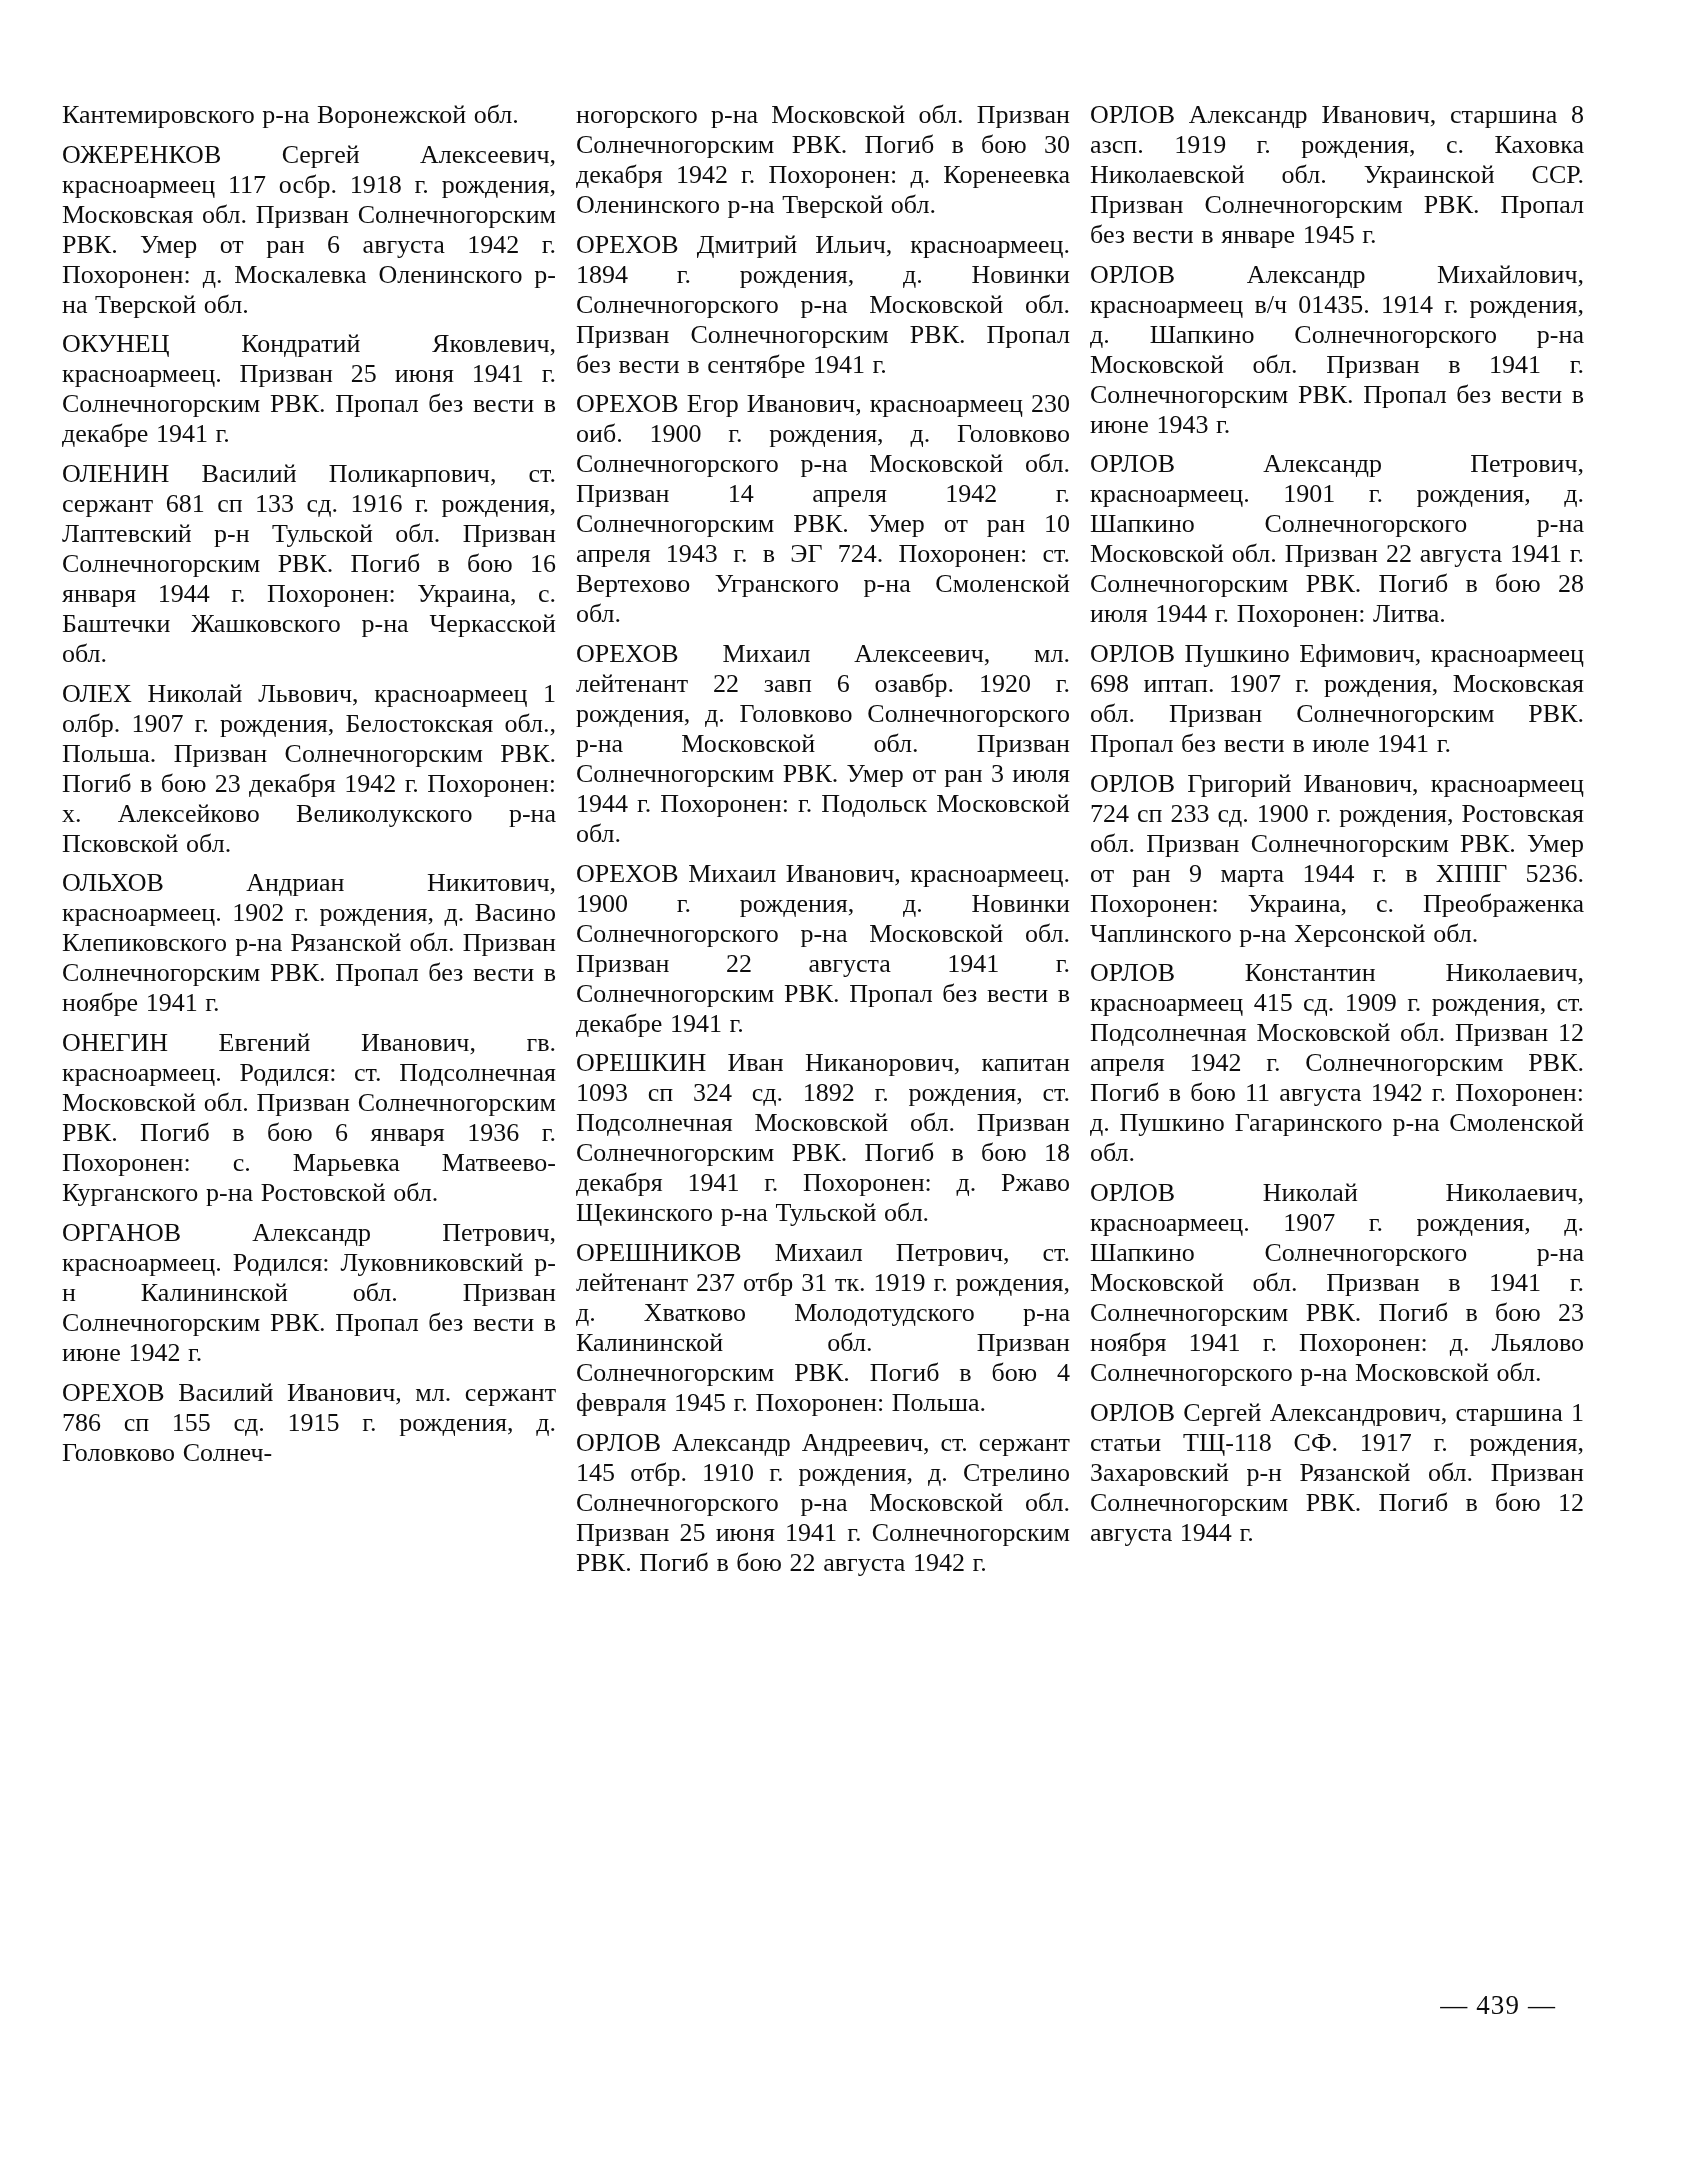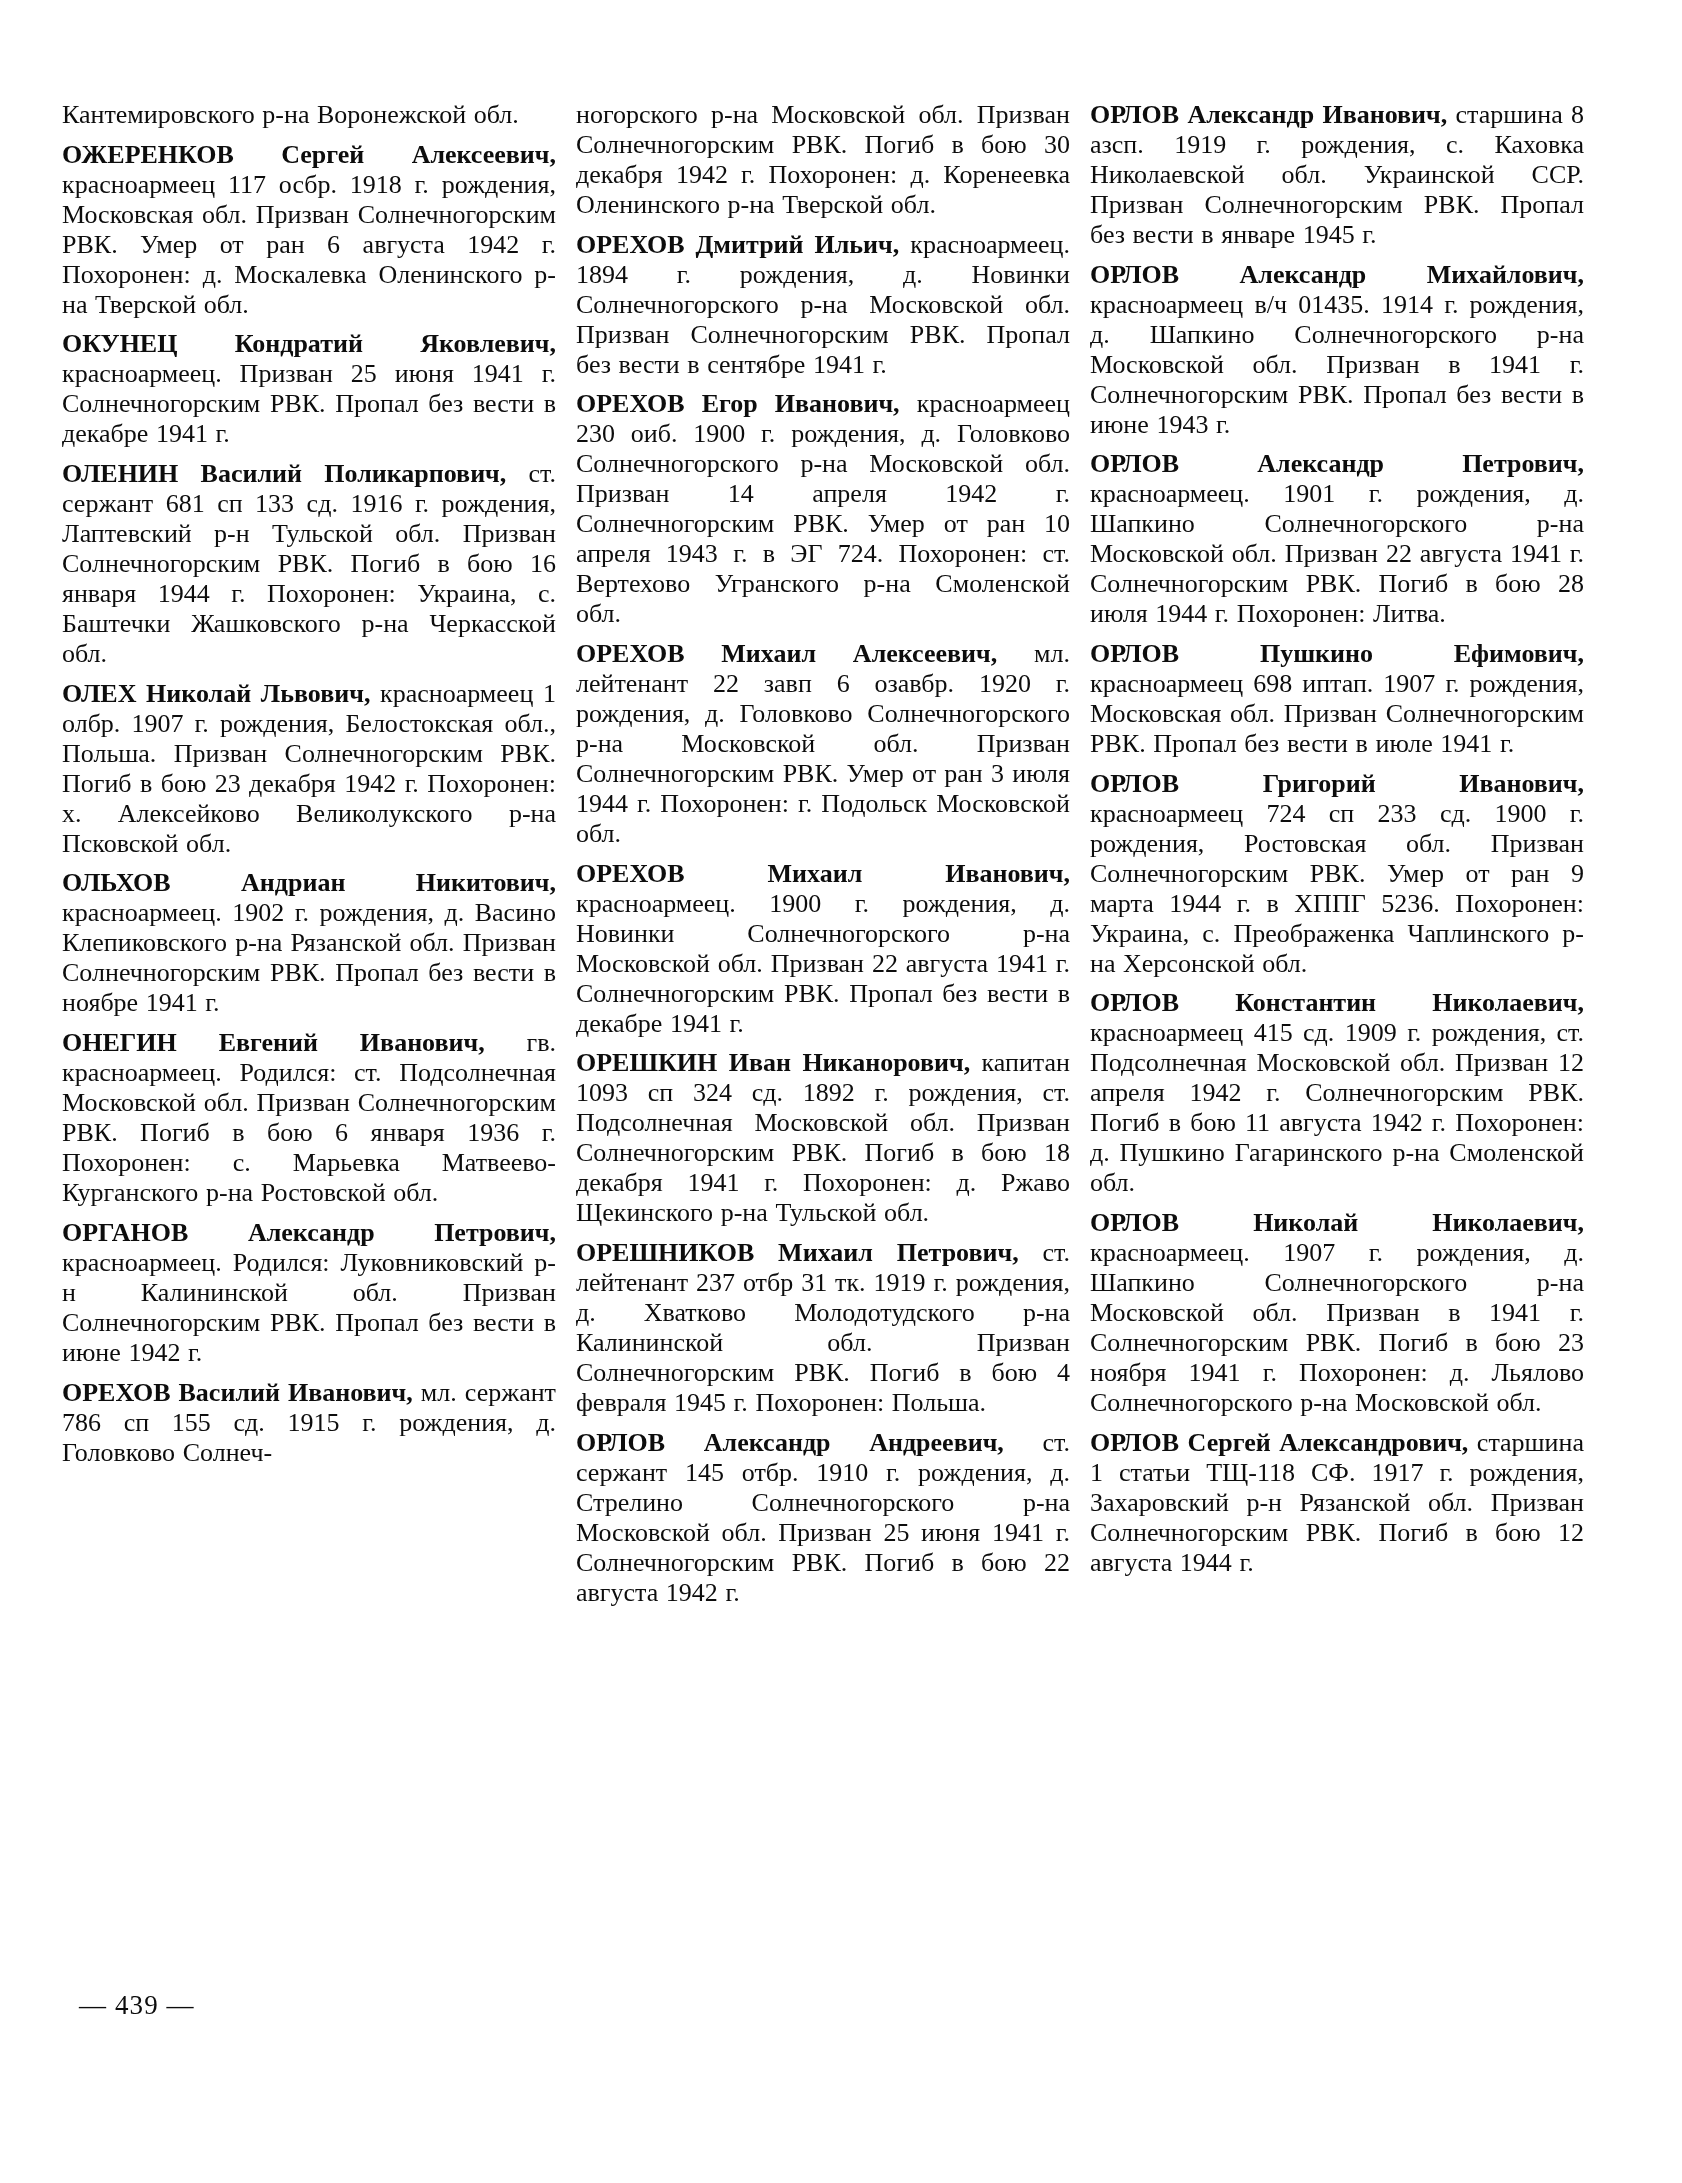--- a/index.html
+++ b/index.html
@@ -36,29 +36,29 @@
   }
   .entry {
     margin: 0 0 9.7px 0;
     font-size: 26px;
     line-height: 30px;
     text-align: justify;
     text-justify: inter-word;
     word-spacing: 1.1px;
   }
   .entry-name {
-    font-weight: bold;
+    font-weight: normal;
     margin-top: 8px;
   }
   .footer {
     position: absolute;
     top: 1990px;
-    left: 79px;
+    left: 62px;
     width: 1494px;
-    text-align: left;
+    text-align: right;
     font-size: 27px;
     letter-spacing: 1.1px;
   }
 </style>
 </head>
 <body>
 
 <div class="page">
   <main class="columns">
     <section class="col">

